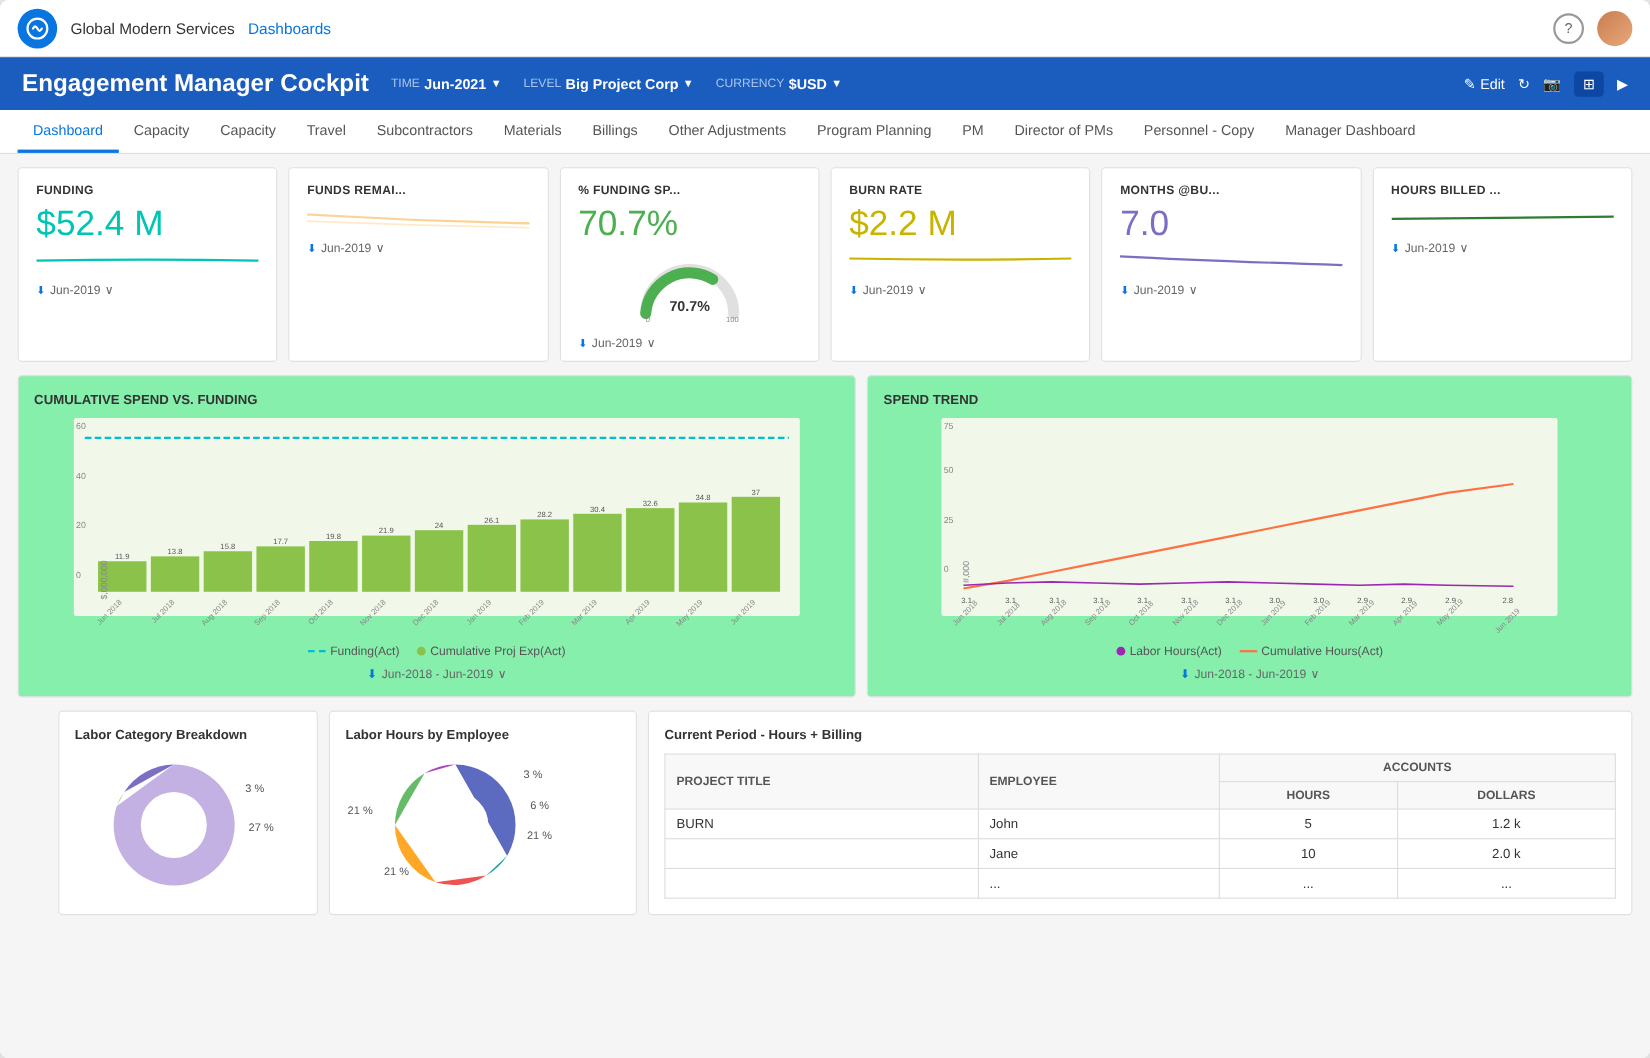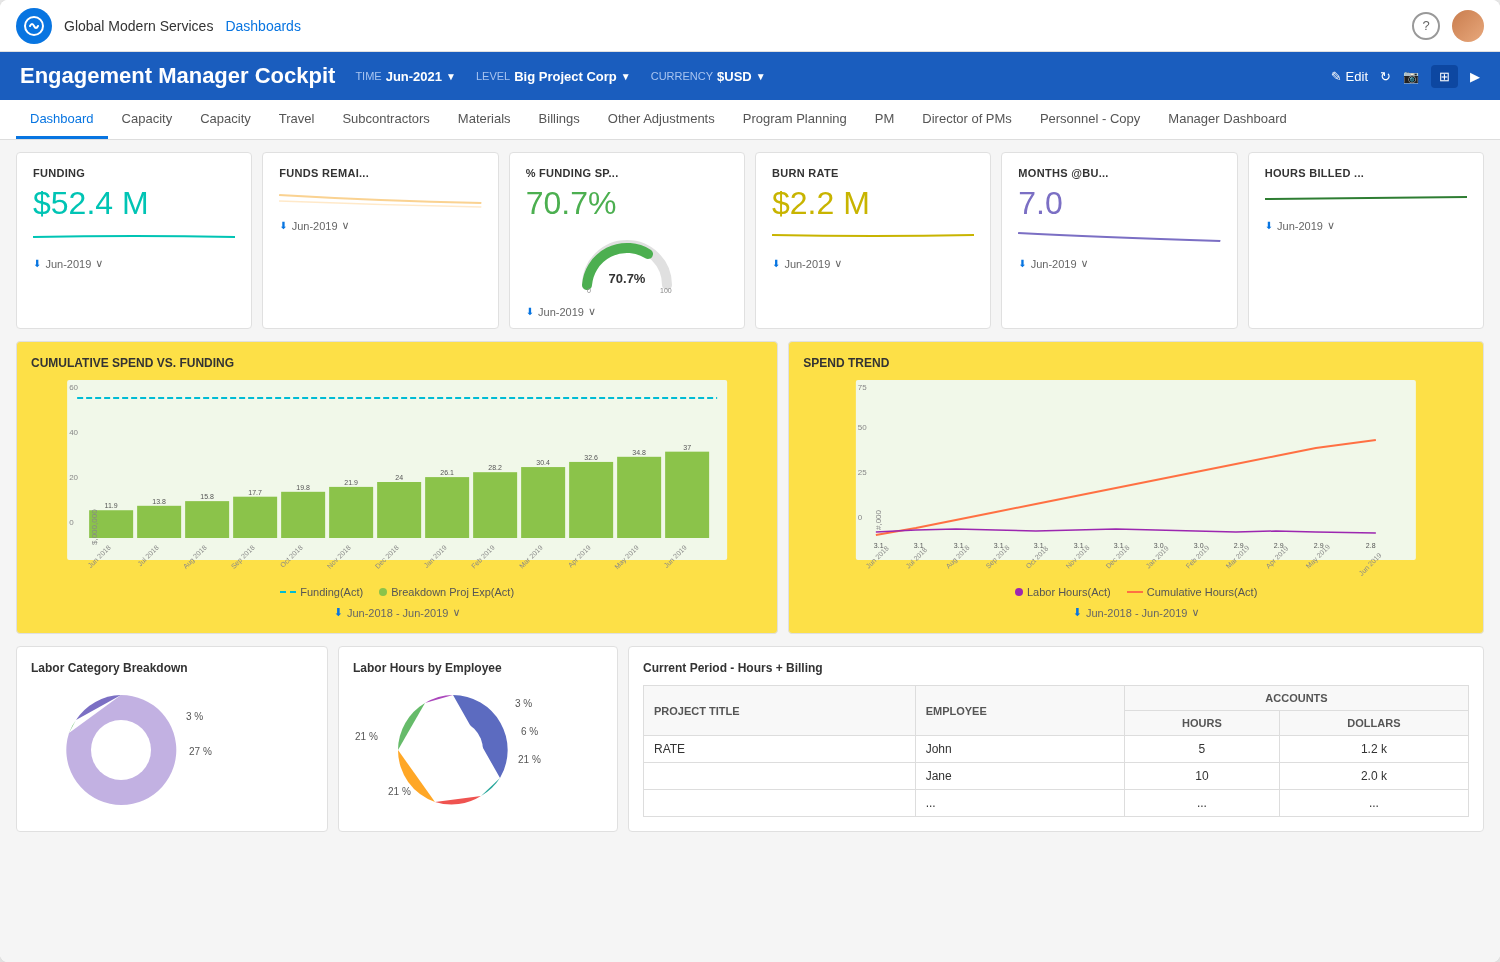--- a/index.html
+++ b/index.html
@@ -40,30 +40,30 @@
     .kpi-row { display: flex; gap: 10px; margin-bottom: 12px; }
     .kpi-card { flex: 1; background: white; border: 1px solid #e0e0e0; border-radius: 4px; padding: 14px 16px 10px; }
     .kpi-title { font-size: 11px; font-weight: 700; color: #333; text-transform: uppercase; letter-spacing: 0.3px; margin-bottom: 8px; }
     .kpi-value { font-size: 32px; font-weight: 300; margin-bottom: 6px; line-height: 1; }
     .kpi-chart-line { height: 24px; margin-bottom: 8px; }
     .kpi-footer { display: flex; align-items: center; gap: 4px; font-size: 11px; color: #666; cursor: pointer; }
     .kpi-footer-icon { color: #0875e1; font-size: 10px; }
 
     
     .chart-row { display: flex; gap: 10px; margin-bottom: 12px; }
-    .chart-card { background: #fde047; border: 1px solid #e0e0e0; border-radius: 4px; padding: 14px; }
+    .chart-card { background: #86efac; border: 1px solid #e0e0e0; border-radius: 4px; padding: 14px; }
     .chart-card-left { flex: 1.1; }
     .chart-card-right { flex: 1; }
     .chart-title { font-size: 12px; font-weight: 700; color: #333; text-transform: uppercase; margin-bottom: 10px; }
     .chart-footer { display: flex; align-items: center; justify-content: center; gap: 4px; font-size: 11px; color: #666; margin-top: 8px; cursor: pointer; }
 
     
     .bottom-row { display: flex; gap: 10px; }
     .bottom-card { background: white; border: 1px solid #e0e0e0; border-radius: 4px; padding: 14px; }
-    .bottom-card-pie1 { width: 312px; }
+    .bottom-card-pie1 { width: 236px; margin-left: 37px; }
     .bottom-card-pie2 { width: 280px; }
     .bottom-card-table { flex: 1; }
     .bottom-title { font-size: 12px; font-weight: 700; color: #333; margin-bottom: 10px; }
 
     
     svg { display: block; }
 
     
     .data-table { width: 100%; border-collapse: collapse; font-size: 12px; }
     .data-table th { background: #f8f8f8; border: 1px solid #ddd; padding: 6px 10px; text-align: center; font-size: 11px; font-weight: 700; color: #555; text-transform: uppercase; }
@@ -296,21 +296,21 @@
           <text x="2" y="145" font-size="8" fill="#888">0</text>
           <text x="-45" y="90" font-size="8" fill="#888" transform="rotate(-90 30 90)">$,000,000</text>
         </svg>
         <div class="legend">
           <div class="legend-item">
             <div class="legend-dash" style="border-color:#00bcd4;"></div>
             <span>Funding(Act)</span>
           </div>
           <div class="legend-item">
             <div class="legend-dot" style="background:#8bc34a;"></div>
-            <span>Breakdown Proj Exp(Act)</span>
+            <span>Cumulative Proj Exp(Act)</span>
           </div>
         </div>
         <div class="chart-footer">
           <span style="color:#0875e1;">⬇</span>
           <span>Jun-2018 - Jun-2019</span>
           <span>∨</span>
         </div>
       </div>
 
       <div class="chart-card chart-card-right">
@@ -427,21 +427,21 @@
               <th class="col-header" rowspan="2">EMPLOYEE</th>
               <th colspan="2" class="accounts-header">ACCOUNTS</th>
             </tr>
             <tr>
               <th>HOURS</th>
               <th>DOLLARS</th>
             </tr>
           </thead>
           <tbody id="table-body">
               <tr>
-    <td>RATE</td>
+    <td>BURN</td>
     <td>John</td>
     <td style="text-align:center;">5</td>
     <td style="text-align:center;">1.2 k</td>
   </tr>
               <tr>
     <td></td>
     <td>Jane</td>
     <td style="text-align:center;">10</td>
     <td style="text-align:center;">2.0 k</td>
   </tr>

